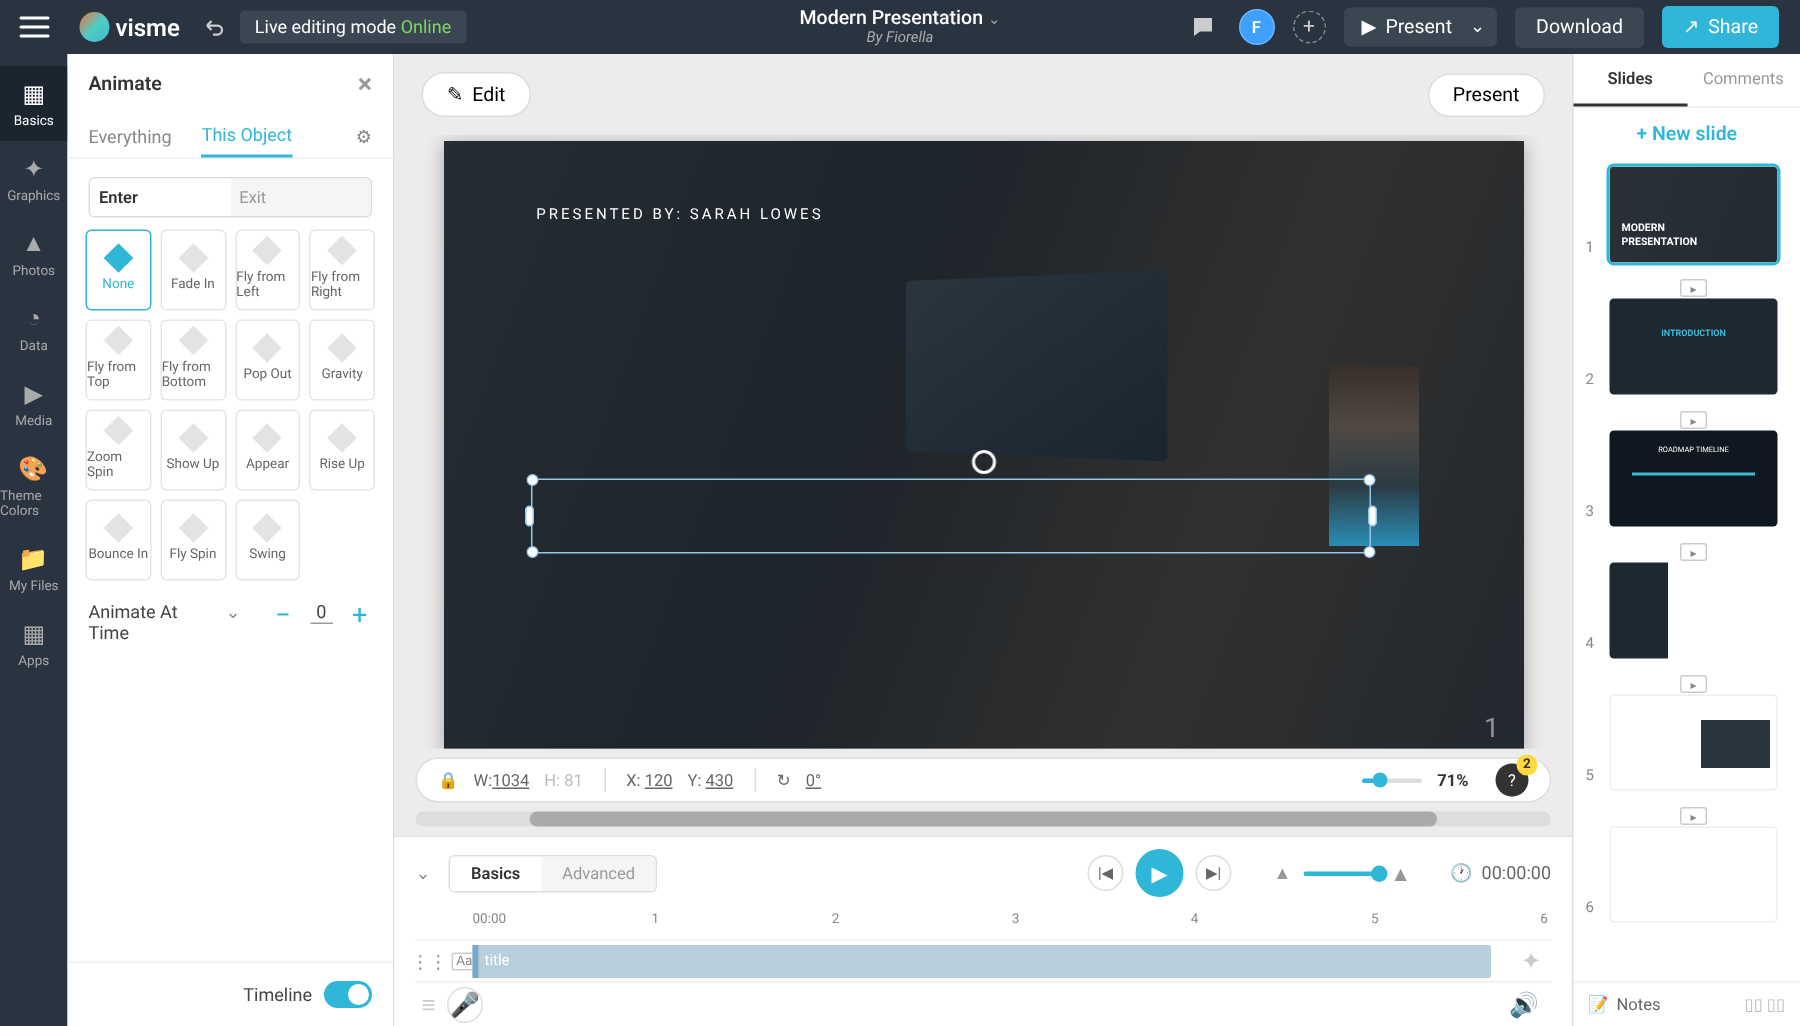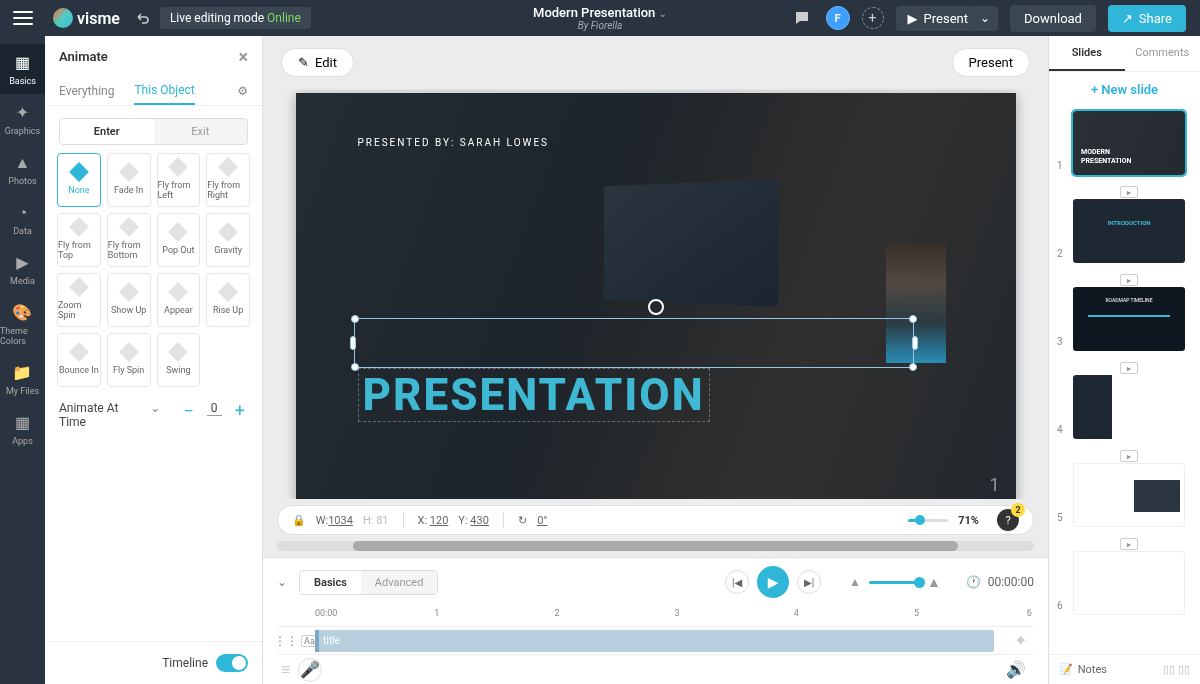--- a/index.html
+++ b/index.html
@@ -30,21 +30,21 @@
 .rail-item.active{background:#1a2530;color:#fff}
 .rail-icon{width:20px;height:20px;display:flex;align-items:center;justify-content:center;font-size:16px}
 .panel{width:218px;background:#fff;display:flex;flex-direction:column;border-right:1px solid #ddd}
 .panel-head{display:flex;align-items:center;justify-content:space-between;padding:10px 14px;font-size:13px;font-weight:600;color:#333}
 .close-x{cursor:pointer;color:#999;font-size:18px}
 .panel-tabs{display:flex;align-items:center;padding:0 14px;font-size:12px;border-bottom:1px solid #eee}
 .panel-tab{padding:6px 0;margin-right:20px;color:#888;cursor:pointer}
 .panel-tab.active{color:#2fb6d8;border-bottom:2px solid #2fb6d8}
 .gear{margin-left:auto;cursor:pointer;color:#888}
 .enter-exit{display:flex;margin:12px 14px 8px;border:1px solid #ddd;border-radius:4px;overflow:hidden;font-size:11px}
-.ee-btn{flex:1;text-align:center;padding:6px;background:#f5f5f5;color:#999;cursor:pointer}
+.ee-btn{flex:1;text-align:left;padding:6px;background:#f5f5f5;color:#999;cursor:pointer}
 .ee-btn.active{background:#fff;color:#333;font-weight:600}
 .anim-grid{display:grid;grid-template-columns:repeat(4,1fr);gap:6px;padding:0 12px}
 .anim-cell{border:1px solid #e5e5e5;border-radius:4px;height:54px;display:flex;flex-direction:column;align-items:center;justify-content:center;gap:6px;cursor:pointer;font-size:9px;color:#666}
 .anim-cell.active{border-color:#2fb6d8}
 .anim-cell.active .anim-label{color:#2fb6d8}
 .anim-cube{width:14px;height:14px;background:#d0d0d0;transform:rotate(45deg);opacity:0.6}
 .anim-cell.active .anim-cube{background:#2fb6d8;opacity:1}
 .anim-time{display:flex;align-items:flex-start;gap:10px;padding:14px;font-size:12px;color:#444}
 .minus-btn,.plus-btn{width:18px;height:18px;cursor:pointer;color:#2fb6d8;font-size:18px;display:flex;align-items:center;justify-content:center}
 .time-val{font-size:12px;border-bottom:1px solid #999;padding:0 4px}
@@ -308,21 +308,20 @@
         <div class="presented">PRESENTED BY: SARAH LOWES</div>
         <div class="rotate-handle"></div>
         <div class="sel-box">
           <div class="sel-handle h-tl"></div>
           <div class="sel-handle h-tr"></div>
           <div class="sel-handle h-bl"></div>
           <div class="sel-handle h-br"></div>
           <div class="sel-handle h-ml"></div>
           <div class="sel-handle h-mr"></div>
         </div>
-        <div class="title2">PRESENTATION</div>
         <div class="page-num">1</div>
       </div>
     </div>
     <div class="status-bar">
       <span>🔒</span>
       <span><span>W:</span><u>1034</u></span>
       <span style="color:#bbb"><span>H:</span> <span>81</span></span>
       <div class="sep"></div>
       <span><span>X:</span> <u>120</u></span>
       <span><span>Y:</span> <u>430</u></span>

